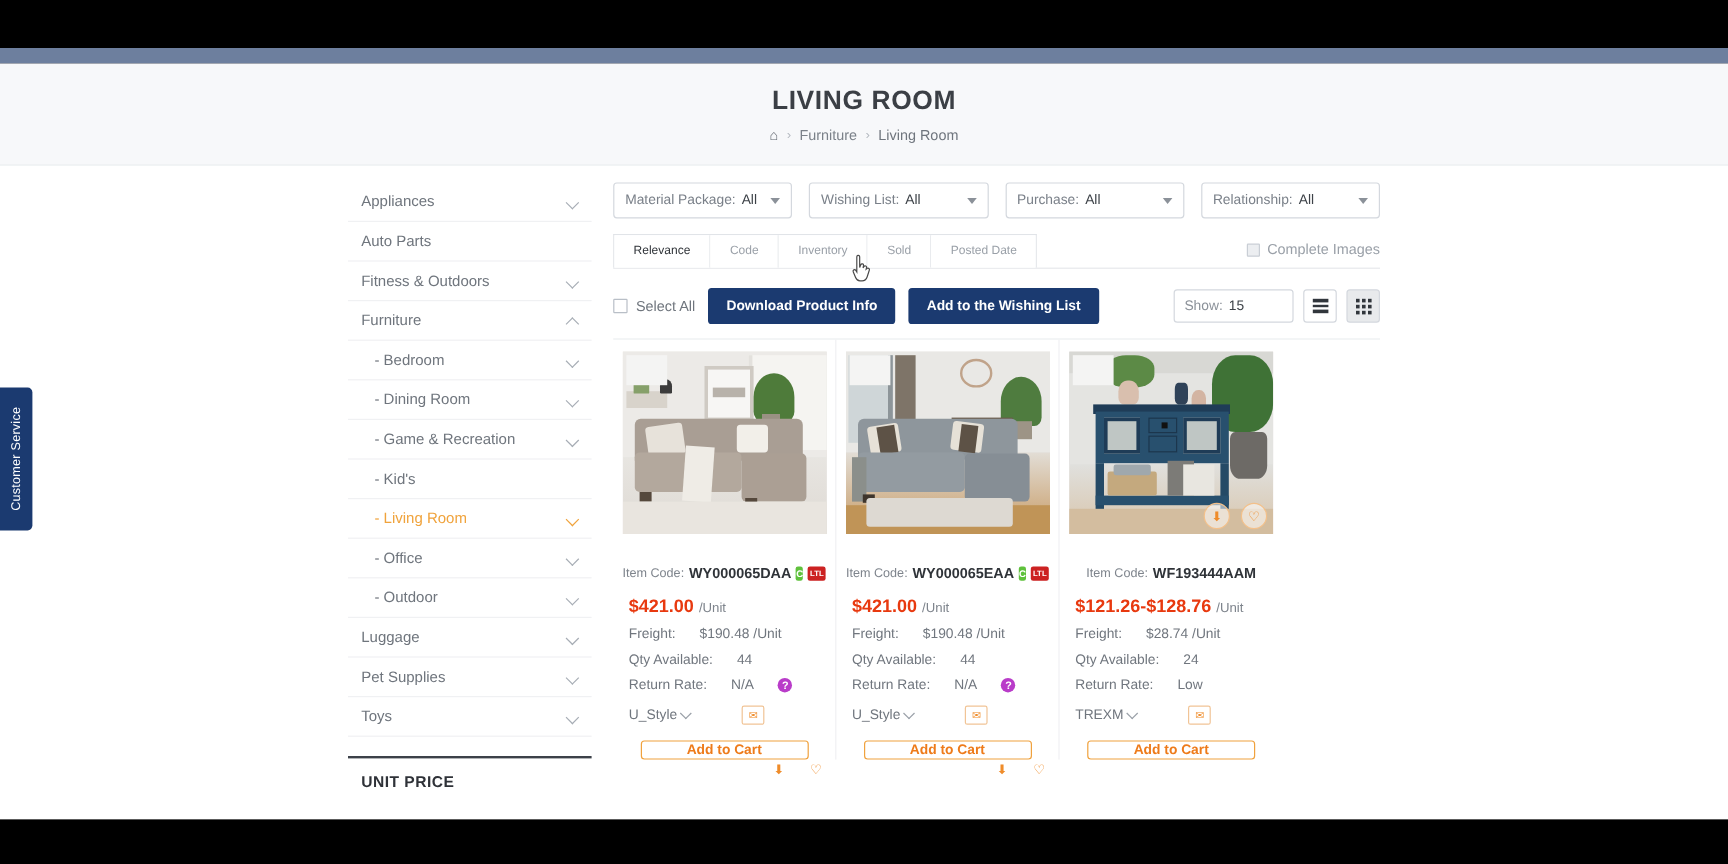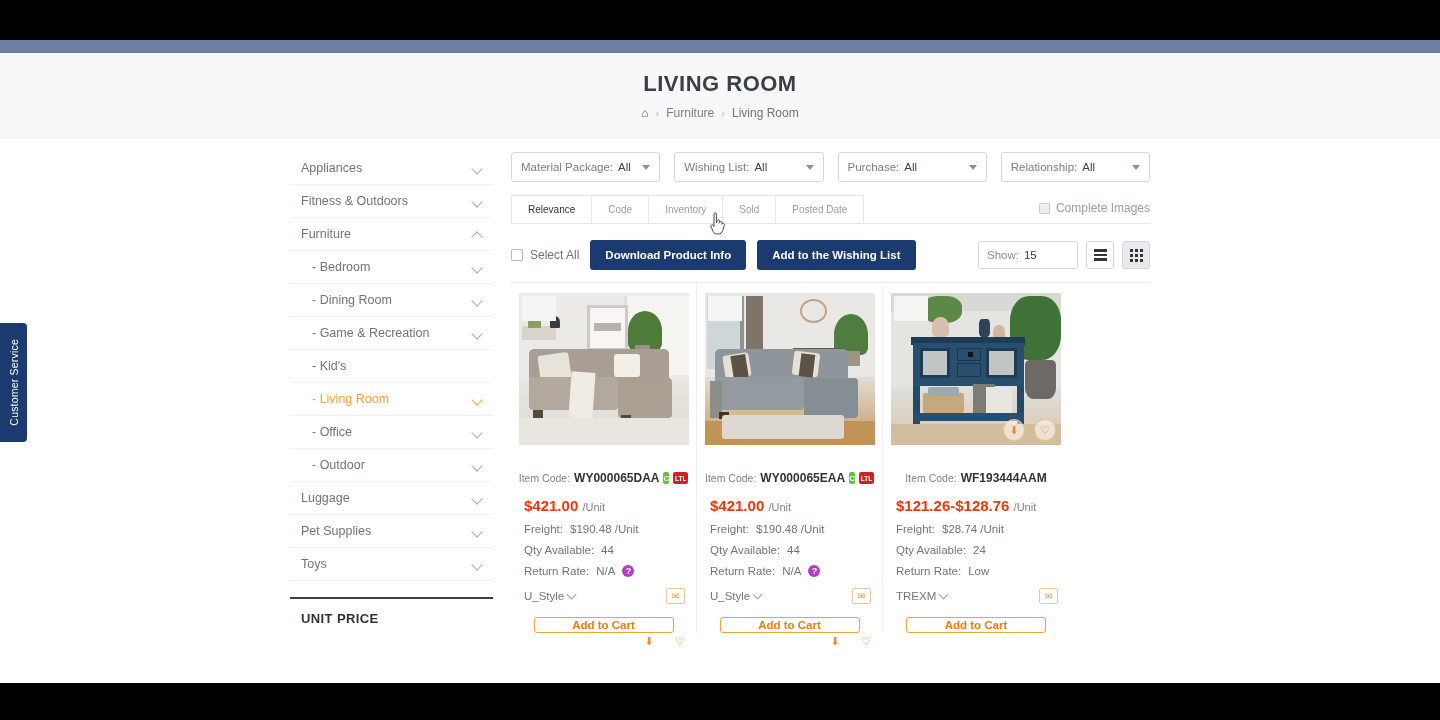--- a/index.html
+++ b/index.html
@@ -195,30 +195,30 @@
     padding:0 2px; height:12px; min-width:15px; border-radius:2px;
     display:inline-flex; align-items:center; justify-content:center;
   }
   .price {
     margin-top:12px; font-size:15px; font-weight:bold; color:#e8390f;
     padding-left:5px;
   }
   .price .unit { font-size:11px; font-weight:normal; color:#7e848c; }
   .meta {
     margin-top:9px; font-size:11.5px; color:#70767e; padding-left:5px;
-    display:flex; align-items:center; gap:7px;
+    display:flex; align-items:center; gap:20px;
   }
   .help-dot {
     width:12px; height:12px; border-radius:50%; background:#b93cc9;
     color:#fff; font-size:9px; font-weight:bold;
     display:inline-flex; align-items:center; justify-content:center;
   }
   .brand-row {
     margin-top:11px; display:flex; align-items:center;
-    justify-content:space-between; padding-left:5px; padding-right:3px;
+    padding-left:5px; padding-right:3px;
     font-size:11.5px; color:#70767e;gap:43px;
   }
   .brand { display:flex; align-items:center; gap:4px; cursor:pointer; }
   .mini-chev {
     width:7px; height:7px; border-right:1.3px solid #9aa0a8;
     border-bottom:1.3px solid #9aa0a8; transform:rotate(45deg);
     margin-bottom:3px;
   }
   .mail-btn {
     width:19px; height:16px; border:1px solid #f1c496; border-radius:2px;
@@ -279,20 +279,23 @@
     </div>
 
     <div class="content">
       <div class="inner">
 
         <aside class="sidebar">
           <ul class="cat-list" id="cat-list">
               <li class="cat-item">
                 <span>Appliances</span>
                 <span class="chev"></span>
+              </li>
+              <li class="cat-item">
+                <span>Auto Parts</span>
               </li>
               <li class="cat-item">
                 <span>Fitness &amp; Outdoors</span>
                 <span class="chev"></span>
               </li>
               <li class="cat-item">
                 <span>Furniture</span>
                 <span class="chev up"></span>
               </li>
               <li class="cat-item sub">

